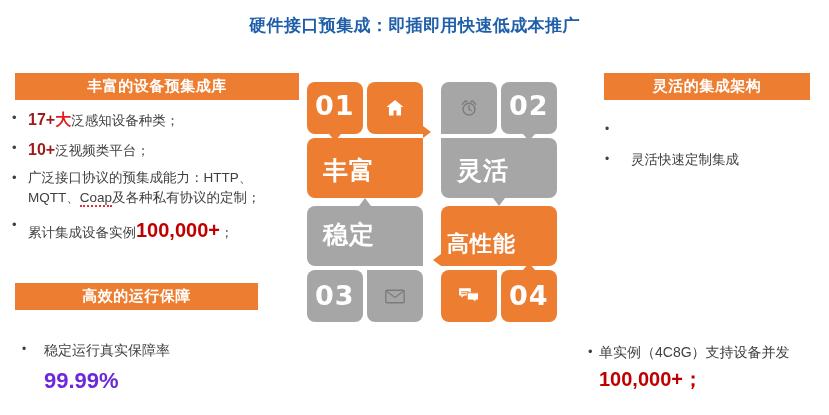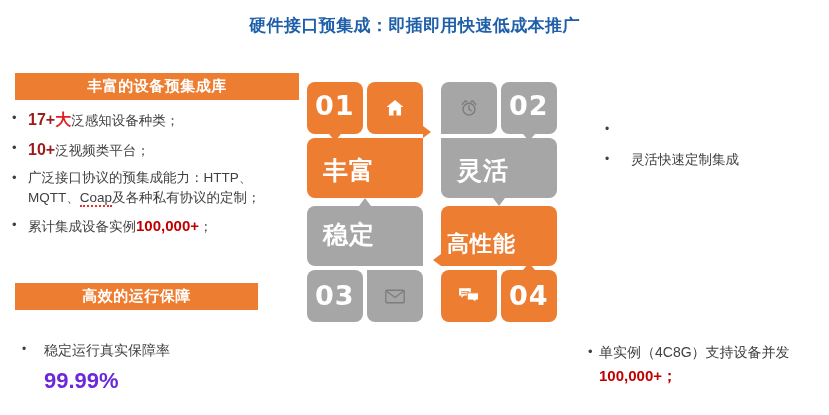--- a/index.html
+++ b/index.html
@@ -76,21 +76,21 @@
     color: #404040;
   }
 
   
   #list-tl { left: 12px; top: 108px; width: 278px; }
   #list-tl .dot { width: 16px; }
   #list-tl .txt { width: 258px; }
 
   .num-dark { color: #9E1B1B; font-weight: bold; font-size: 16px; }
   .num-red  { color: #E02020; font-weight: bold; font-size: 16px; }
-  .big-red  { color: #C00000; font-weight: bold; font-size: 15px; }
+  .big-red  { color: #C00000; font-weight: bold; font-size: 20px; }
 
   
   .squiggle {
     border-bottom: 2px dotted #E03030;
     padding-bottom: 0px;
   }
 
   
   #list-bl { left: 22px; top: 340px; width: 260px; }
   #list-bl .dot { width: 22px; font-size: 12px; }
@@ -192,20 +192,23 @@
   <div class="bullets" id="list-bl">
     <div class="bl">
       <div class="dot">•</div>
       <div class="txt">
         <span>稳定运行真实保障率</span>
         <span class="pct">99.99%</span>
       </div>
     </div>
   </div>
 
+  <div class="hdr-bar" id="hdr-tr">
+    <span>灵活的集成架构</span>
+  </div>
 
   <div class="bullets" id="list-tr">
     <div class="bl">
       <div class="dot">•</div>
     </div>
     <div class="bl">
       <div class="dot">•</div>
       <div class="txt">灵活快速定制集成</div>
     </div>
   </div>

